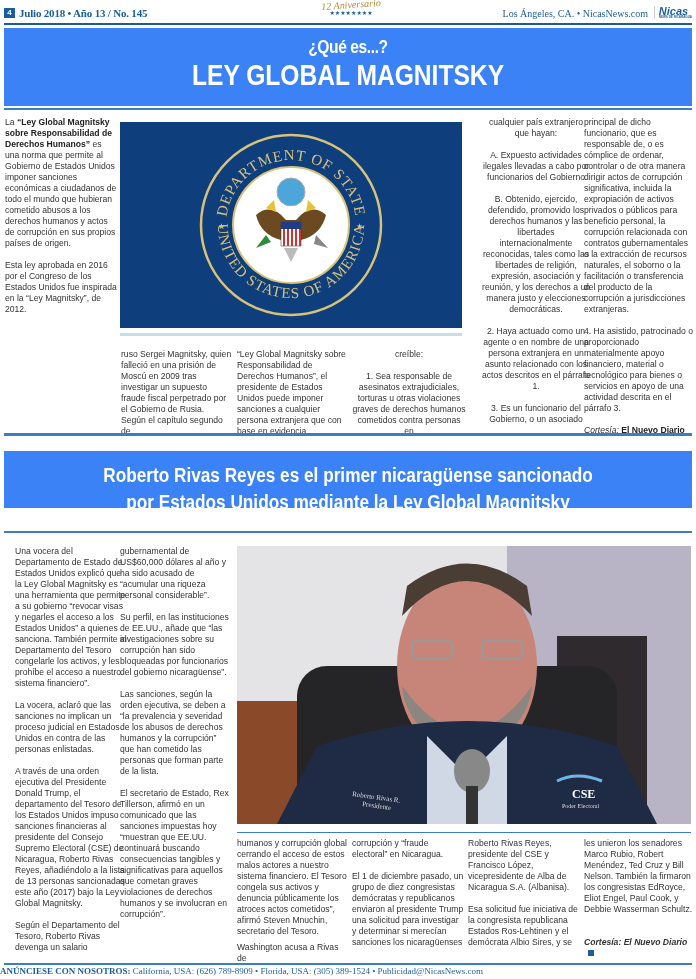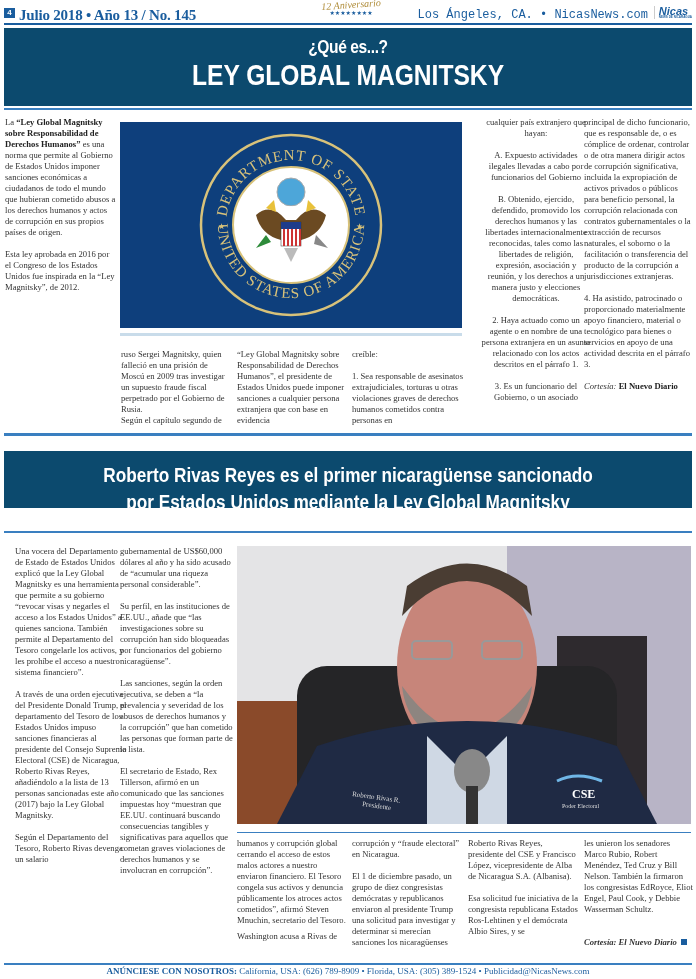--- a/index.html
+++ b/index.html
@@ -1,48 +1,48 @@
 <!DOCTYPE html>
 <html><head>
 <meta charset="utf-8">
 <style>
   * { box-sizing: border-box; margin: 0; padding: 0; }
   body { width: 696px; height: 979px; background: #ffffff; font-family: "Liberation Sans", sans-serif; color: #2a2a2a; position: relative; overflow: hidden; }
   .topbar { position: absolute; left: 0; top: 0; width: 696px; height: 24px; }
   .pg-num { position: absolute; left: 4px; top: 8px; width: 11px; height: 10px; background: #1a5d9e; color: #fff; font-size: 8px; font-weight: bold; text-align: center; line-height: 10px; font-family: "Liberation Sans Narrow", "Liberation Sans", sans-serif; }
-  .issue { position: absolute; left: 19px; top: 7px; font-family: "Liberation Serif", serif; font-size: 15px; color: #1a5d9e; font-weight: bold; letter-spacing: -0.2px; }
+  .issue { position: absolute; left: 19px; top: 7px; font-family: "Liberation Serif", serif; font-size: 11px; color: #1a5d9e; font-weight: bold; letter-spacing: -0.2px; }
   .anniv { position: absolute; left: 316px; top: 0px; width: 70px; text-align: center; }
   .anniv-text { font-family: "Liberation Serif", serif; font-style: italic; font-size: 10px; color: #b08d3a; line-height: 10px; transform: rotate(-4deg); }
   .anniv-stars { font-size: 6px; color: #1a5d9e; line-height: 7px; letter-spacing: 0px; }
-  .loc { position: absolute; right: 48px; top: 8px; font-family: Liberation Mono, monospace; font-size: 12px; color: #1a5d9e; }
+  .loc { position: absolute; right: 48px; top: 8px; font-family: Liberation Serif, serif; font-size: 10px; color: #1a5d9e; }
   .logo { position: absolute; right: 4px; top: 6px; font-family: "Liberation Sans", sans-serif; font-style: italic; font-weight: bold; font-size: 11px; color: #1a5d9e; border-left: 1px solid #ccc; padding-left: 4px; line-height: 10px; }
   .logo small { display: block; font-size: 3px; line-height: 3px; font-style: normal; }
   .rule-top { position: absolute; left: 4px; top: 23px; width: 688px; height: 2px; background: #1a5d9e; }
 
-  .banner { position: absolute; left: 4px; width: 688px; background: #0c4a6e; color: #fff; text-align: center; }
+  .banner { position: absolute; left: 4px; width: 688px; background: #3b82f6; color: #fff; text-align: center; }
   .banner1 { top: 28px; height: 78px; }
   .banner1 .sub { font-family: "Liberation Sans", sans-serif; font-size: 19px; font-weight: bold; padding-top: 8px; letter-spacing: -0.5px; transform: scaleX(0.82); }
   .banner1 .main { font-family: "Liberation Sans", sans-serif; font-size: 30px; font-weight: bold; letter-spacing: 0px; transform: scaleX(0.82); line-height: 34px; }
   .banner-rule { position: absolute; left: 4px; width: 688px; height: 2px; background: #3a7fc0; }
 
-  .col { position: absolute; font-family: Liberation Serif, serif; font-size: 8.6px; line-height: 11px; color: #333; transform-origin: top left; }
+  .col { position: absolute; font-family: Liberation Sans, sans-serif; font-size: 8.6px; line-height: 11px; color: #333; transform-origin: top left; }
   .col p { margin-bottom: 11px; }
   .col b { color: #222; }
 
   .seal-box { position: absolute; left: 120px; top: 122px; width: 342px; height: 206px; background: #0e3f7c; display: flex; align-items: center; justify-content: center; }
   .seal-rule { position: absolute; left: 120px; top: 333px; width: 342px; height: 3px; background: #c9dcea; }
 
   .banner2 { top: 451px; height: 57px; }
   .banner2 .h { font-family: "Liberation Sans", sans-serif; font-size: 20px; font-weight: bold; line-height: 27px; padding-top: 11px; transform: scaleX(0.86); }
 
   .photo { position: absolute; left: 237px; top: 546px; width: 454px; height: 278px; overflow: hidden; background: #e8e8ea; }
   .photo-rule { position: absolute; left: 237px; top: 832px; width: 454px; height: 1px; background: #3a7fc0; }
 
   .bottom-rule { position: absolute; left: 4px; top: 963px; width: 688px; height: 2px; background: #3a7fc0; }
-  .footer { position: absolute; left: 0; top: 966px; width: 696px; text-align: center; font-family: "Liberation Serif", serif; font-size: 9px; color: #1a5d9e; }
+  .footer { position: absolute; left: 0; top: 966px; width: 696px; font-family: "Liberation Serif", serif; font-size: 9px; color: #1a5d9e; }
   .footer b { font-weight: bold; }
   .cortesia { font-style: italic; }
   .cortesia b { font-style: normal; }
   .cortesia2 { font-weight: bold; font-style: italic; }
   .sq { display: inline-block; width: 6px; height: 6px; background: #1a5d9e; margin-left: 4px; }
 </style>
 </head>
 <body>
 
 <div class="topbar">
@@ -101,21 +101,21 @@
 </div>
 <div class="seal-rule"></div>
 
 <div class="col" style="left:121px; top:349px; width:112px;">
   <p style="margin-bottom:0">ruso Sergei Magnitsky, quien falleció en una prisión de Moscú en 2009 tras investigar un supuesto fraude fiscal perpetrado por el Gobierno de Rusia.</p>
   <p>Según el capítulo segundo de</p>
 </div>
 <div class="col" style="left:237px; top:349px; width:112px;">
   <p>“Ley Global Magnitsky sobre Responsabilidad de Derechos Humanos”, el presidente de Estados Unidos puede imponer sanciones a cualquier persona extranjera que con base en evidencia</p>
 </div>
-<div class="col" style="left:352px; top:349px; width:114px;">
+<div class="col" style="left:352px; top:349px; width:114px;text-align:center;">
   <p>creíble:</p>
   <p>1. Sea responsable de asesinatos extrajudiciales, torturas u otras violaciones graves de derechos humanos cometidos contra personas en</p>
 </div>
 <div class="col" style="left:481px; top:117px; width:110px;text-align:center;">
   <p>cualquier país extranjero que hayan:</p>
   <p>A. Expuesto actividades ilegales llevadas a cabo por funcionarios del Gobierno</p>
   <p>B. Obtenido, ejercido, defendido, promovido los derechos humanos y las libertades internacionalmente reconocidas, tales como las libertades de religión, expresión, asociación y reunión, y los derechos a un manera justo y elecciones democráticas.</p>
   <p>2. Haya actuado como un agente o en nombre de una persona extranjera en un asunto relacionado con los actos descritos en el párrafo 1.</p>
   <p>3. Es un funcionario del Gobierno, o un asociado</p>
 </div>
@@ -128,20 +128,21 @@
 <div class="banner-rule" style="top:433px; height:3px;"></div>
 
 <div class="banner banner2">
   <div class="h">Roberto Rivas Reyes es el primer nicaragüense sancionado</div>
   <div class="h" style="padding-top:0">por Estados Unidos mediante la Ley Global Magnitsky</div>
 </div>
 <div class="banner-rule" style="top:531px;"></div>
 
 <div class="col" style="left:15px; top:546px; width:112px;">
   <p>Una vocera del Departamento de Estado de Estados Unidos explicó que la Ley Global Magnitsky es una herramienta que permite a su gobierno “revocar visas y negarles el acceso a los Estados Unidos” a quienes sanciona. También permite al Departamento del Tesoro congelarle los activos, y les prohíbe el acceso a nuestro sistema financiero”.</p>
+  <p>La vocera, aclaró que las sanciones no implican un proceso judicial en Estados Unidos en contra de las personas enlistadas.</p>
   <p>A través de una orden ejecutiva del Presidente Donald Trump, el departamento del Tesoro de los Estados Unidos impuso sanciones financieras al presidente del Consejo Supremo Electoral (CSE) de Nicaragua, Roberto Rivas Reyes, añadiéndolo a la lista de 13 personas sancionadas este año (2017) bajo la Ley Global Magnitsky.</p>
   <p>Según el Departamento del Tesoro, Roberto Rivas devenga un salario</p>
 </div>
 
 <div class="col" style="left:120px; top:546px; width:113px;">
   <p>gubernamental de US$60,000 dólares al año y ha sido acusado de “acumular una riqueza personal considerable”.</p>
   <p>Su perfil, en las instituciones de EE.UU., añade que “las investigaciones sobre su corrupción han sido bloqueadas por funcionarios del gobierno nicaragüense”.</p>
   <p>Las sanciones, según la orden ejecutiva, se deben a “la prevalencia y severidad de los abusos de derechos humanos y la corrupción” que han cometido las personas que forman parte de la lista.</p>
   <p>El secretario de Estado, Rex Tillerson, afirmó en un comunicado que las sanciones impuestas hoy “muestran que EE.UU. continuará buscando consecuencias tangibles y significativas para aquellos que cometan graves violaciones de derechos humanos y se involucran en corrupción”.</p>
 </div>
@@ -165,21 +166,21 @@
     <text x="115" y="250" font-size="7" font-family="Liberation Serif, serif" fill="#ddd" transform="rotate(8 115 250)">Roberto Rivas R.</text>
     <text x="125" y="260" font-size="7" font-family="Liberation Serif, serif" fill="#ddd" transform="rotate(8 125 260)">Presidente</text>
     <text x="335" y="252" font-size="12" font-weight="bold" font-family="Liberation Serif, serif" fill="#fff">CSE</text>
     <text x="325" y="262" font-size="6" font-family="Liberation Serif, serif" fill="#ddd">Poder Electoral</text>
     <path d="M320 235 Q340 225 365 235" stroke="#6fb6e6" stroke-width="3" fill="none"></path>
   </svg>
 </div>
 <div class="photo-rule"></div>
 
 <div class="col" style="left:237px; top:838px; width:112px;">
-  <p style="margin-bottom:5px">humanos y corrupción global cerrando el acceso de estos malos actores a nuestro enviaron financiero. El Tesoro congela sus activos y denuncia públicamente los atroces actos cometidos”, afirmó Steven Mnuchin, secretario del Tesoro.</p>
+  <p style="margin-bottom:5px">humanos y corrupción global cerrando el acceso de estos malos actores a nuestro sistema financiero. El Tesoro congela sus activos y denuncia públicamente los atroces actos cometidos”, afirmó Steven Mnuchin, secretario del Tesoro.</p>
   <p>Washington acusa a Rivas de</p>
 </div>
 <div class="col" style="left:352px; top:838px; width:112px;">
   <p>corrupción y “fraude electoral” en Nicaragua.</p>
   <p>El 1 de diciembre pasado, un grupo de diez congresistas demócratas y republicanos enviaron al presidente Trump una solicitud para investigar y determinar si merecían sanciones los nicaragüenses</p>
 </div>
 <div class="col" style="left:468px; top:838px; width:112px;">
   <p>Roberto Rivas Reyes, presidente del CSE y Francisco López, vicepresidente de Alba de Nicaragua S.A. (Albanisa).</p>
   <p>Esa solicitud fue iniciativa de la congresista republicana Estados Ros-Lehtinen y el demócrata Albio Sires, y se</p>
 </div>

